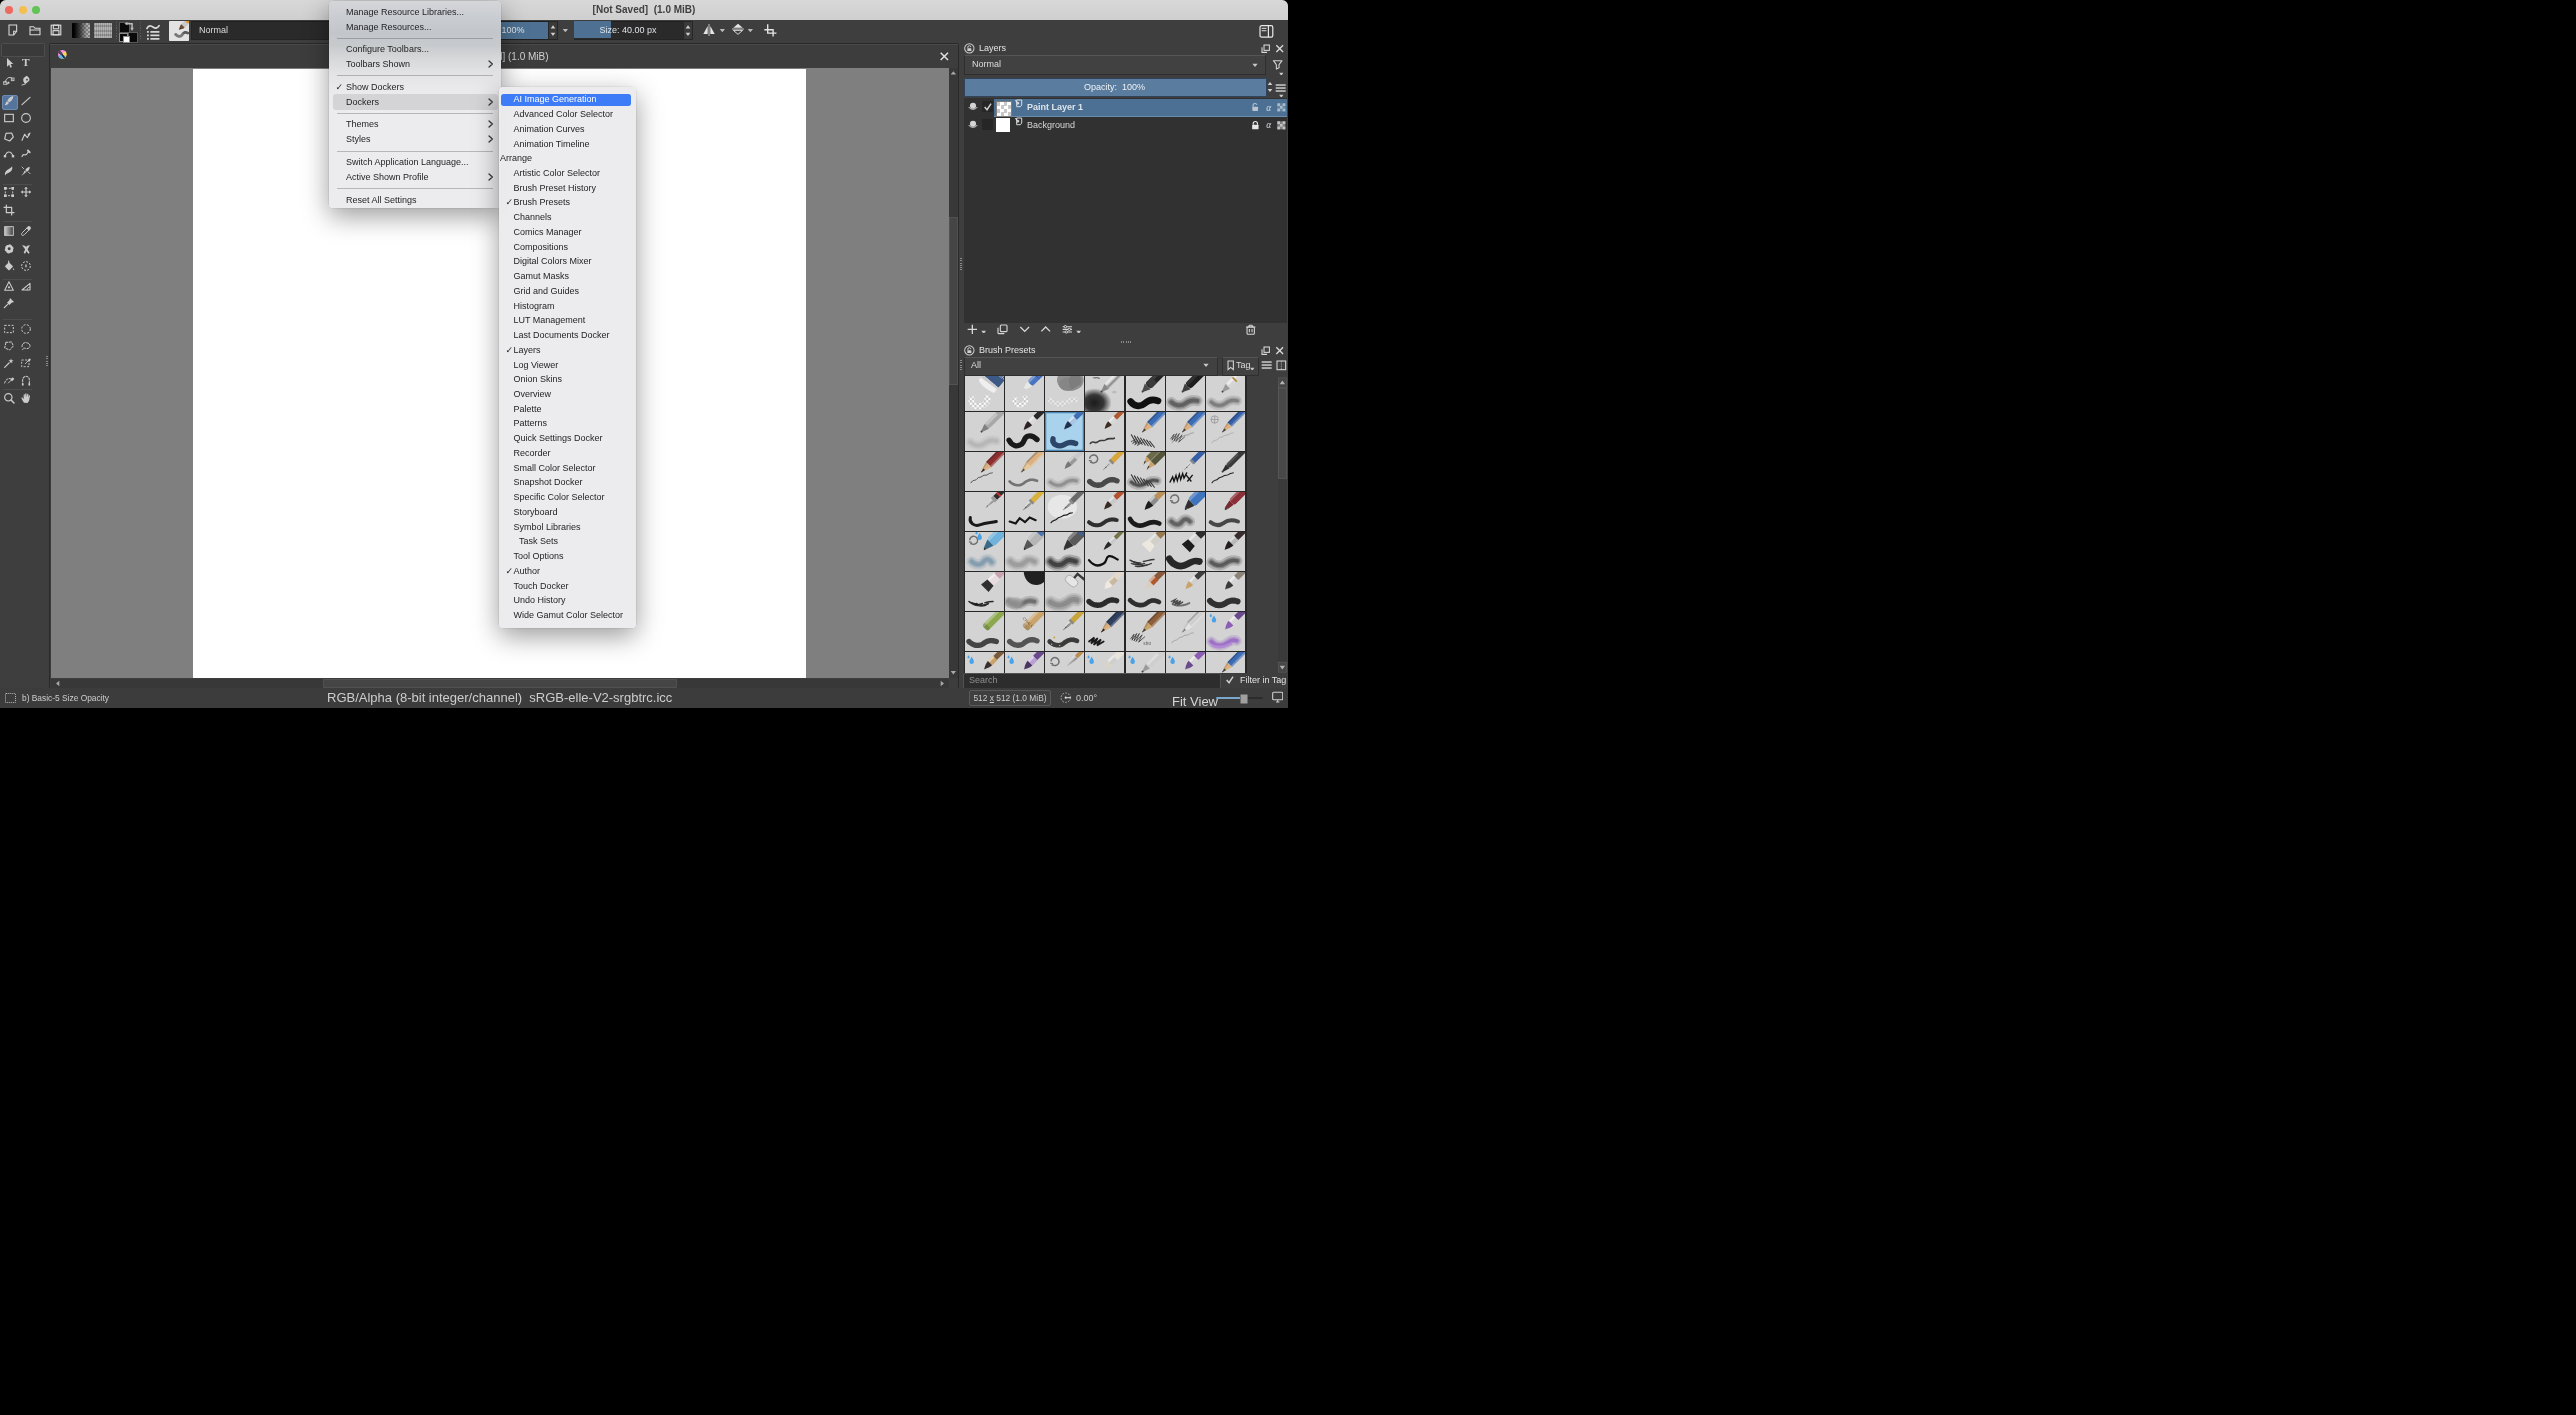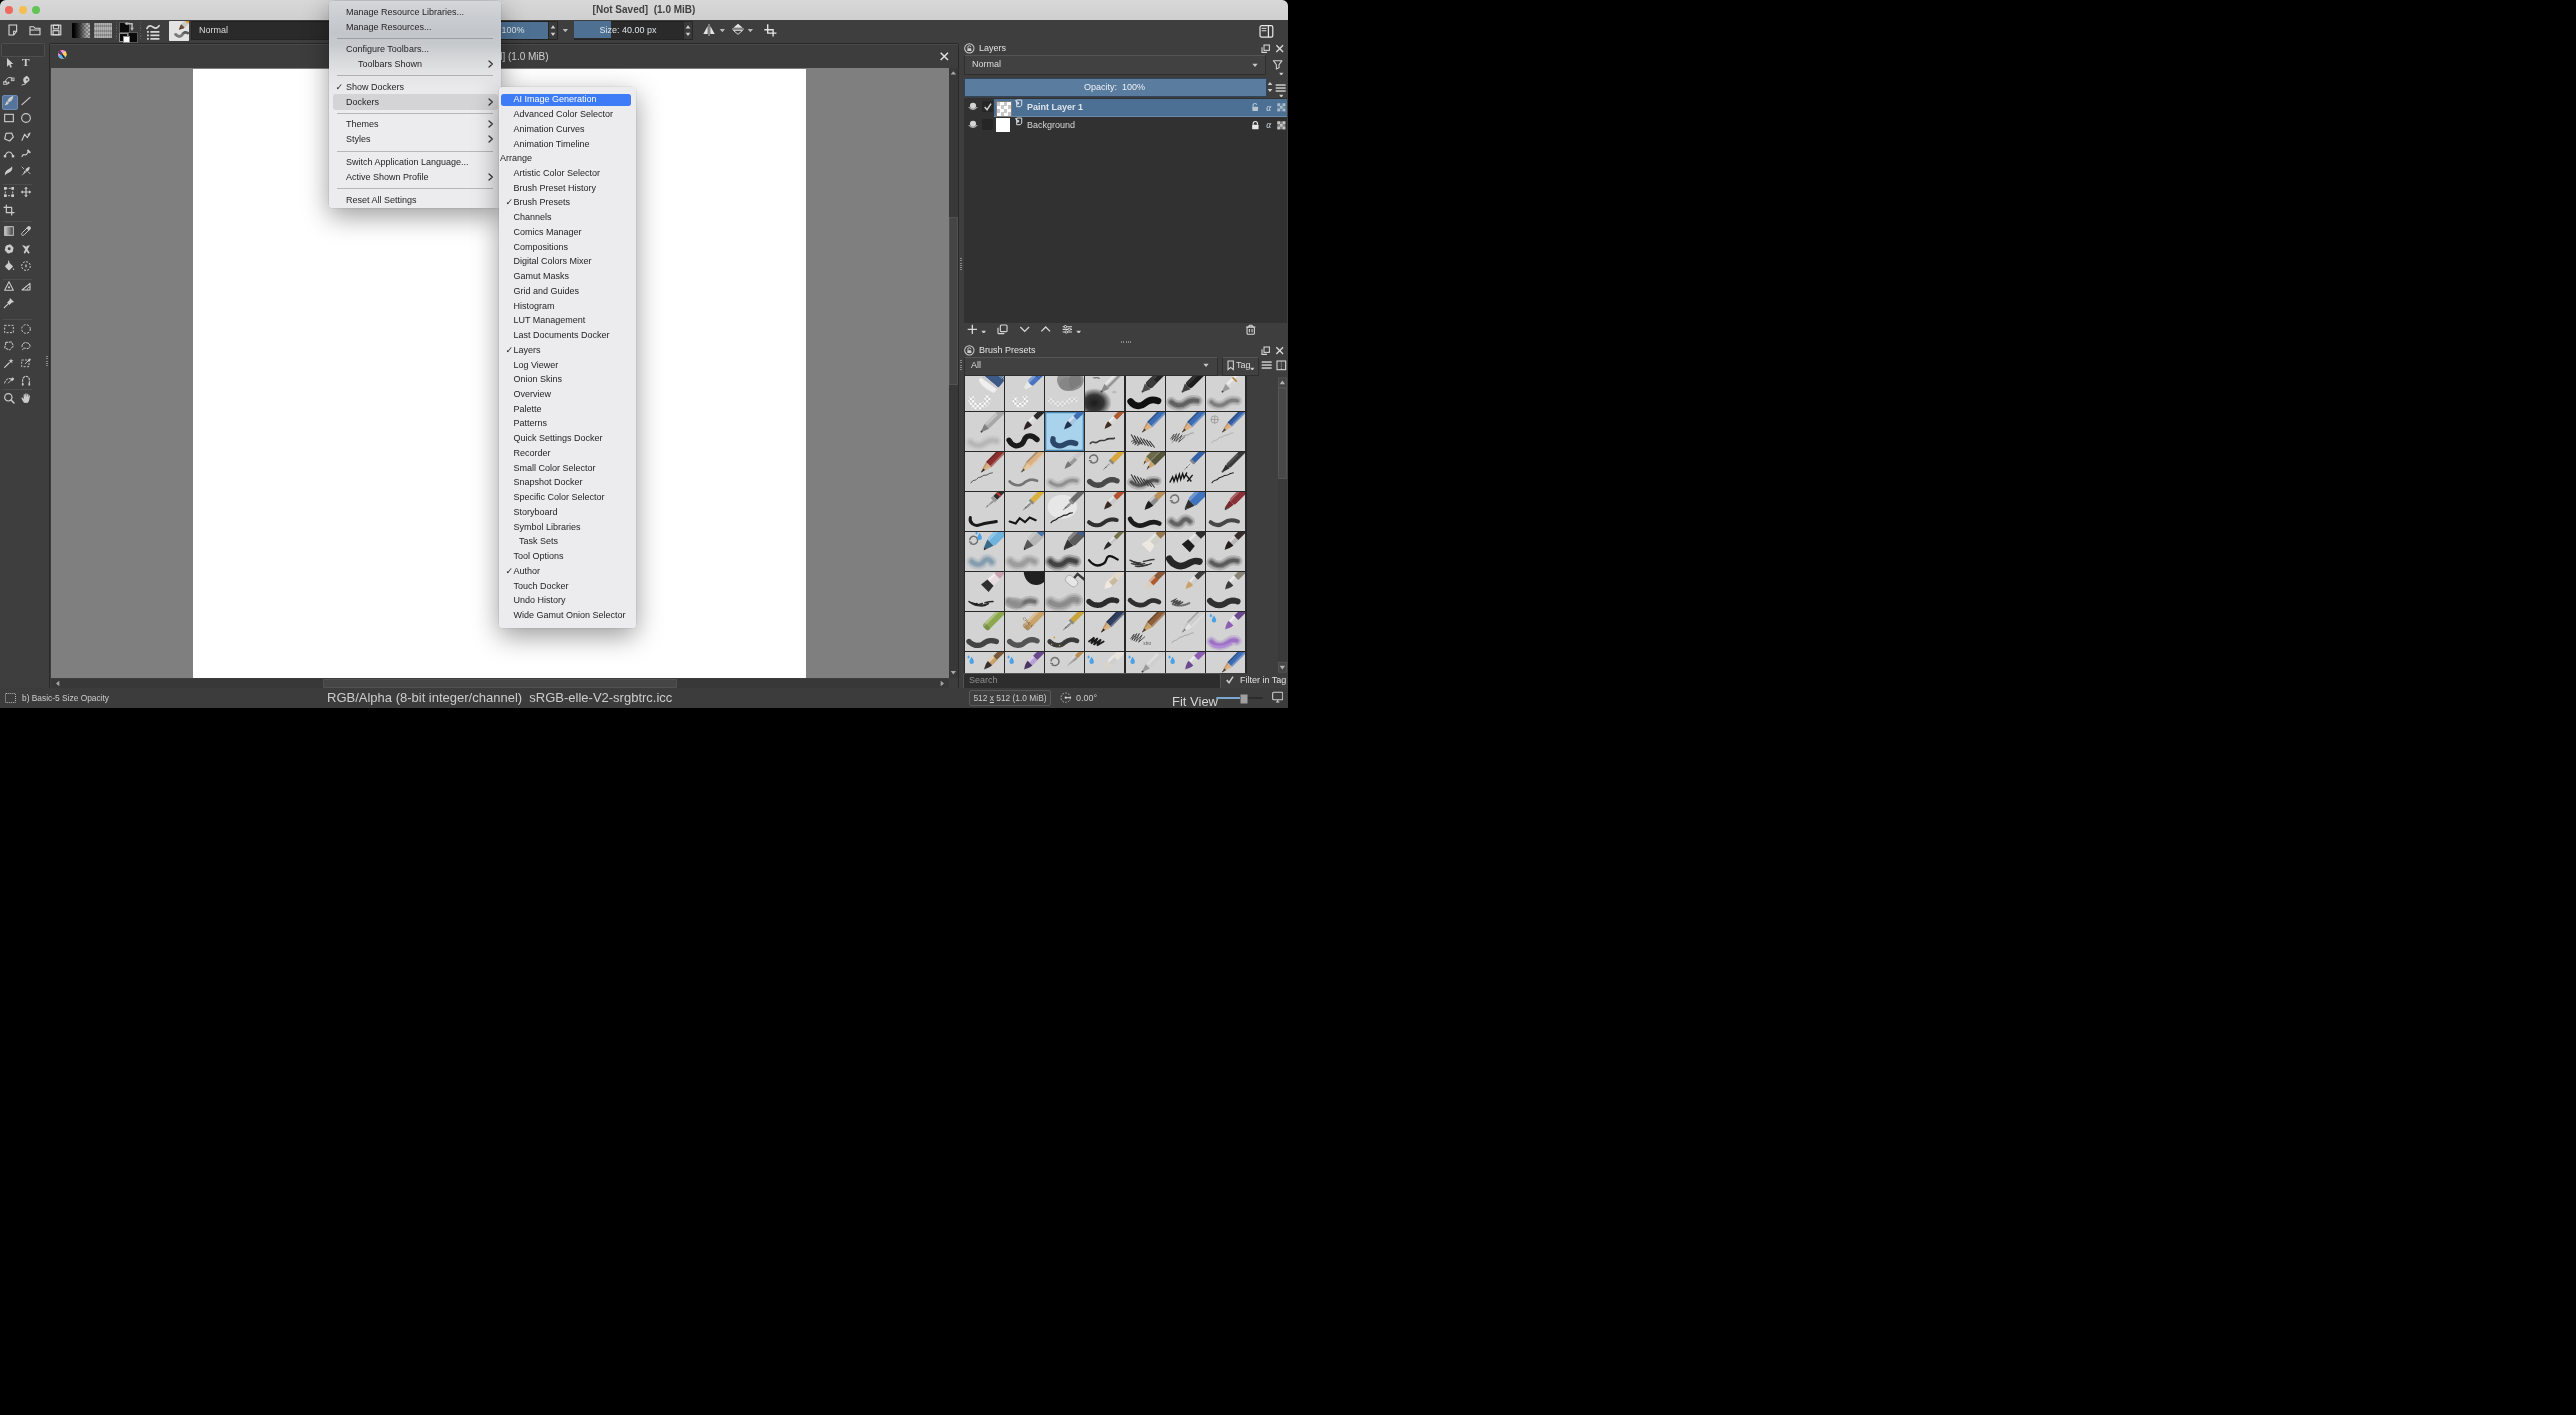--- a/index.html
+++ b/index.html
@@ -1318,21 +1318,21 @@
         <span style="position:absolute;left:17px;">Manage Resource Libraries...</span>
       </div>
       <div class="mi" style="top:18.7px;">
         <span style="position:absolute;left:17px;">Manage Resources...</span>
       </div>
       <div class="msep" style="top:37px;"></div>
       <div class="mi" style="top:41px;">
         <span style="position:absolute;left:17px;">Configure Toolbars...</span>
       </div>
       <div class="mi" style="top:56px;">
-        <span style="position:absolute;left:17px;margin-left:12px;">Toolbars Shown</span>
+        <span style="position:absolute;left:17px;">Toolbars Shown</span>
         <svg width="5.4" height="8" viewBox="0 0 8 12" style="position:absolute;right:7.4px;top:3.4px;">
           <path d="M1.5,1.5 L6.5,6 L1.5,10.5" fill="none" stroke="#3a3a3c" stroke-width="2" stroke-linecap="round" stroke-linejoin="round"></path>
         </svg>
       </div>
       <div class="msep" style="top:74px;"></div>
       <div class="mi" style="top:79px;">
         <span style="position:absolute;left:6.4px;">✓</span>
         <span style="position:absolute;left:17px;">Show Dockers</span>
       </div>
       <div class="abs" style="left:3.7px;top:93px;width:165px;height:16px;background:#d4d4d6;border-radius:3px;"></div>
@@ -1474,16 +1474,16 @@
         <span style="position:absolute;left:6.4px;">✓</span>
         <span style="position:absolute;left:14.4px;">Author</span>
       </div>
       <div class="mi" style="top:492px;height:14.7px;line-height:14.7px;color:#1e1e20;">
         <span style="position:absolute;left:14.4px;">Touch Docker</span>
       </div>
       <div class="mi" style="top:506px;height:14.7px;line-height:14.7px;color:#1e1e20;">
         <span style="position:absolute;left:14.4px;">Undo History</span>
       </div>
       <div class="mi" style="top:521px;height:14.7px;line-height:14.7px;color:#1e1e20;">
-        <span style="position:absolute;left:14.4px;">Wide Gamut Onion Selector</span>
+        <span style="position:absolute;left:14.4px;">Wide Gamut Color Selector</span>
       </div>
     </div>
   </div>
 
 </body></html>

